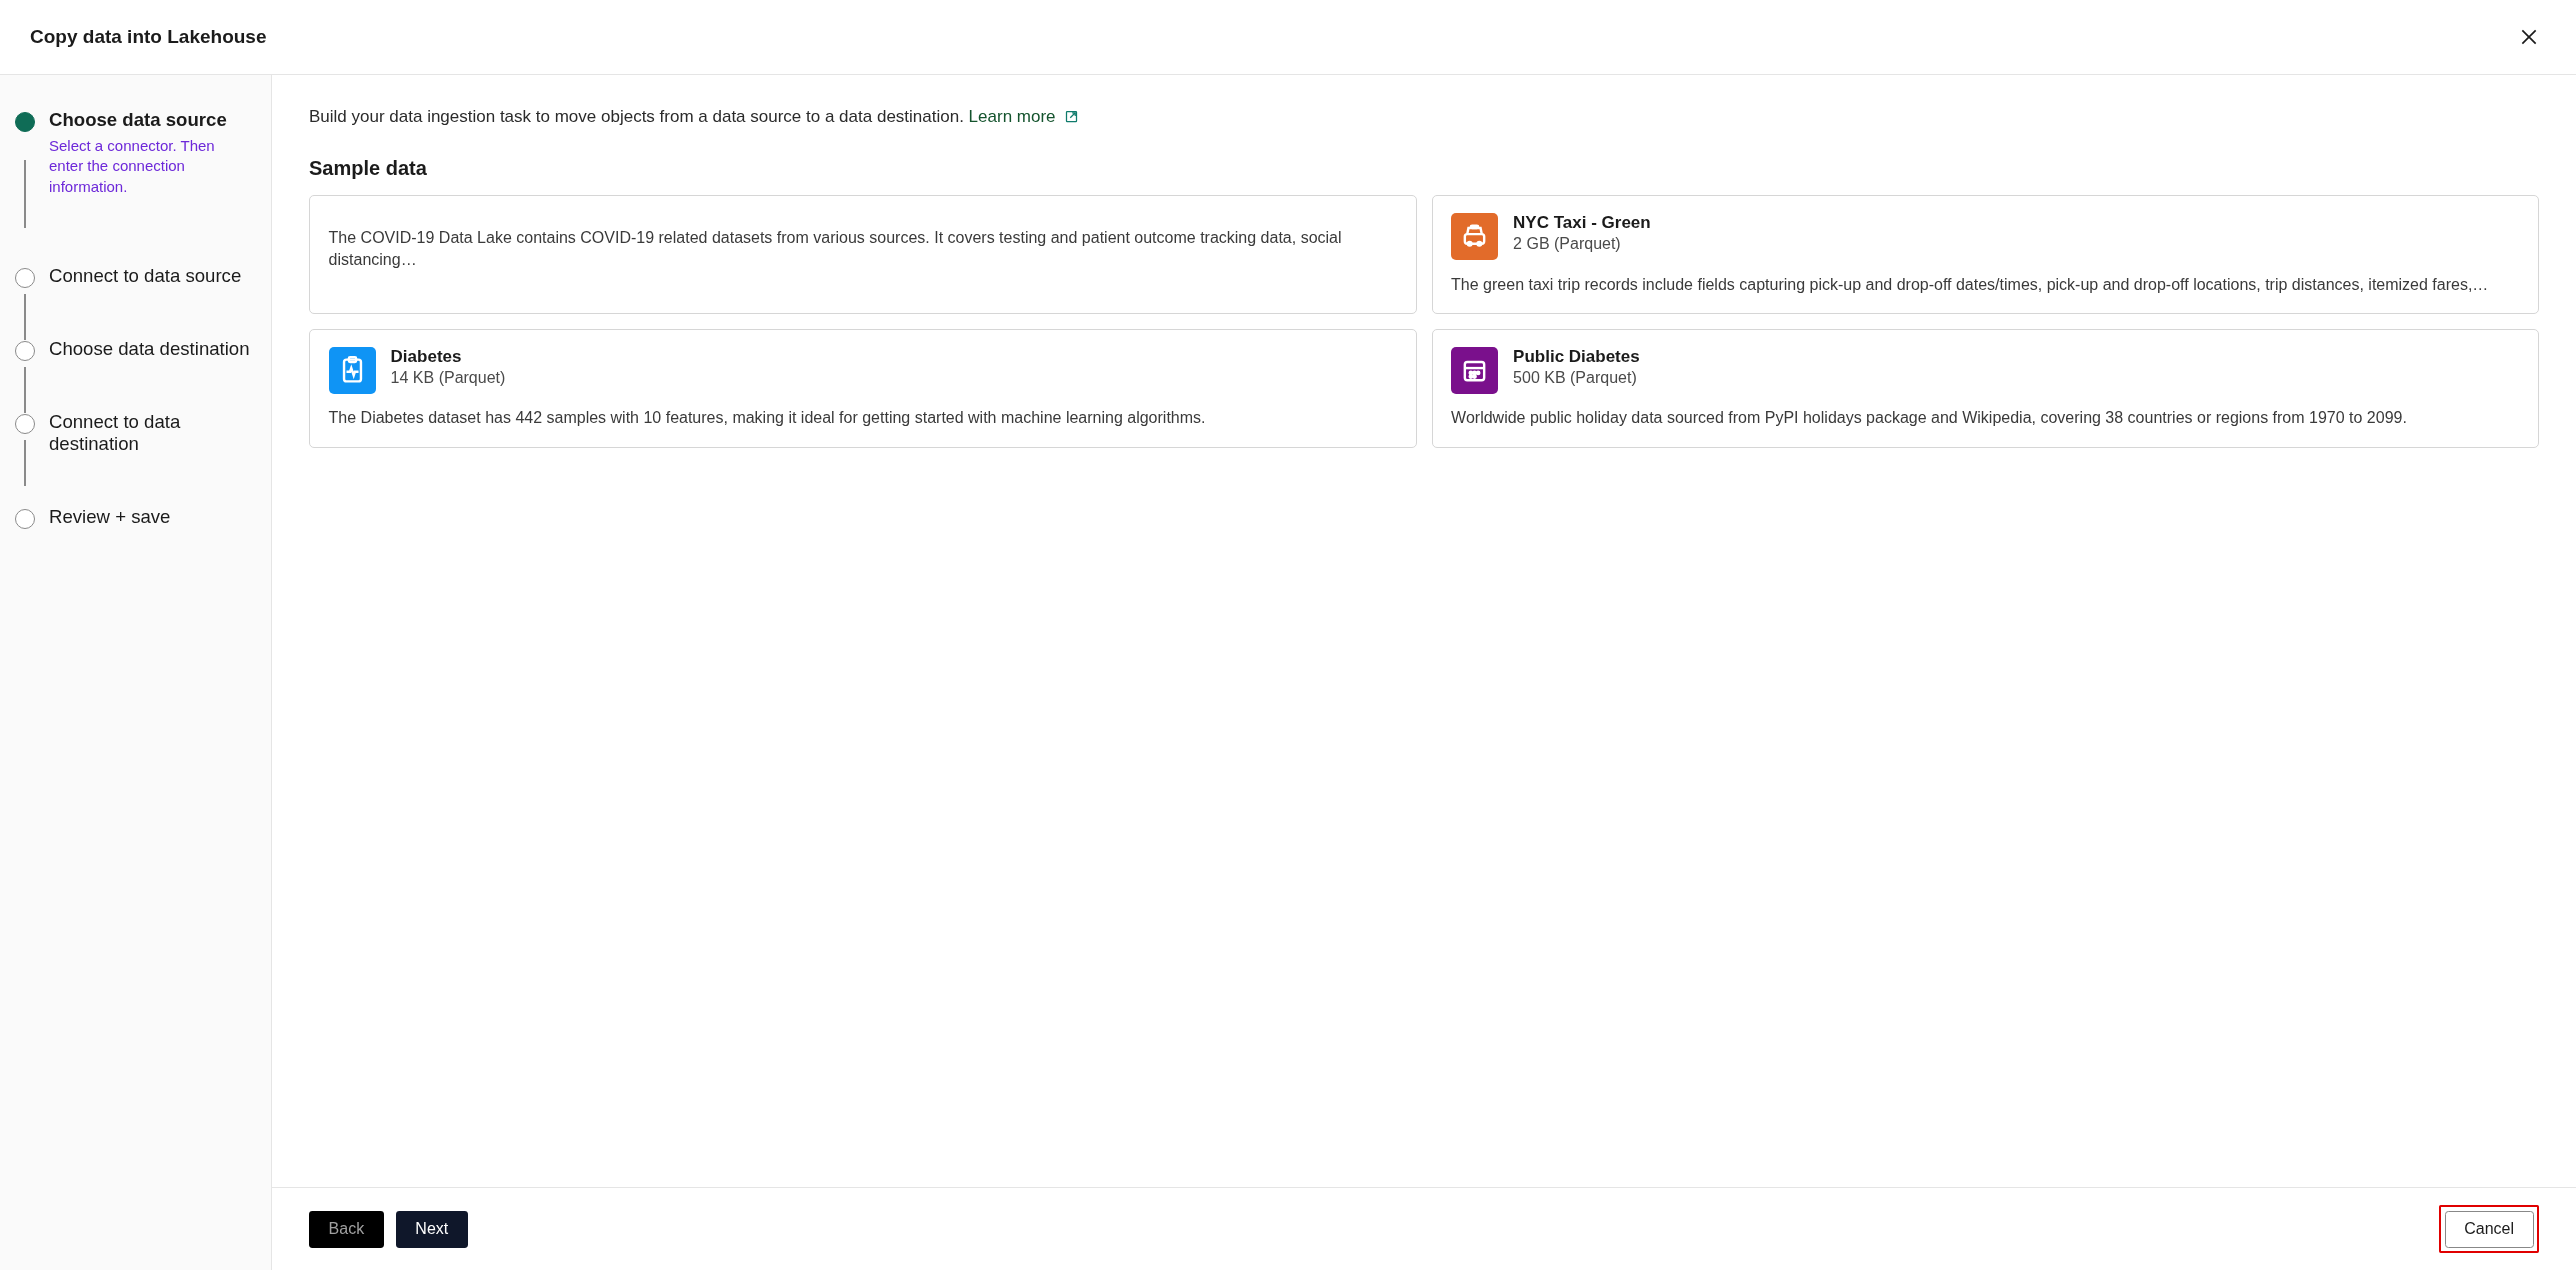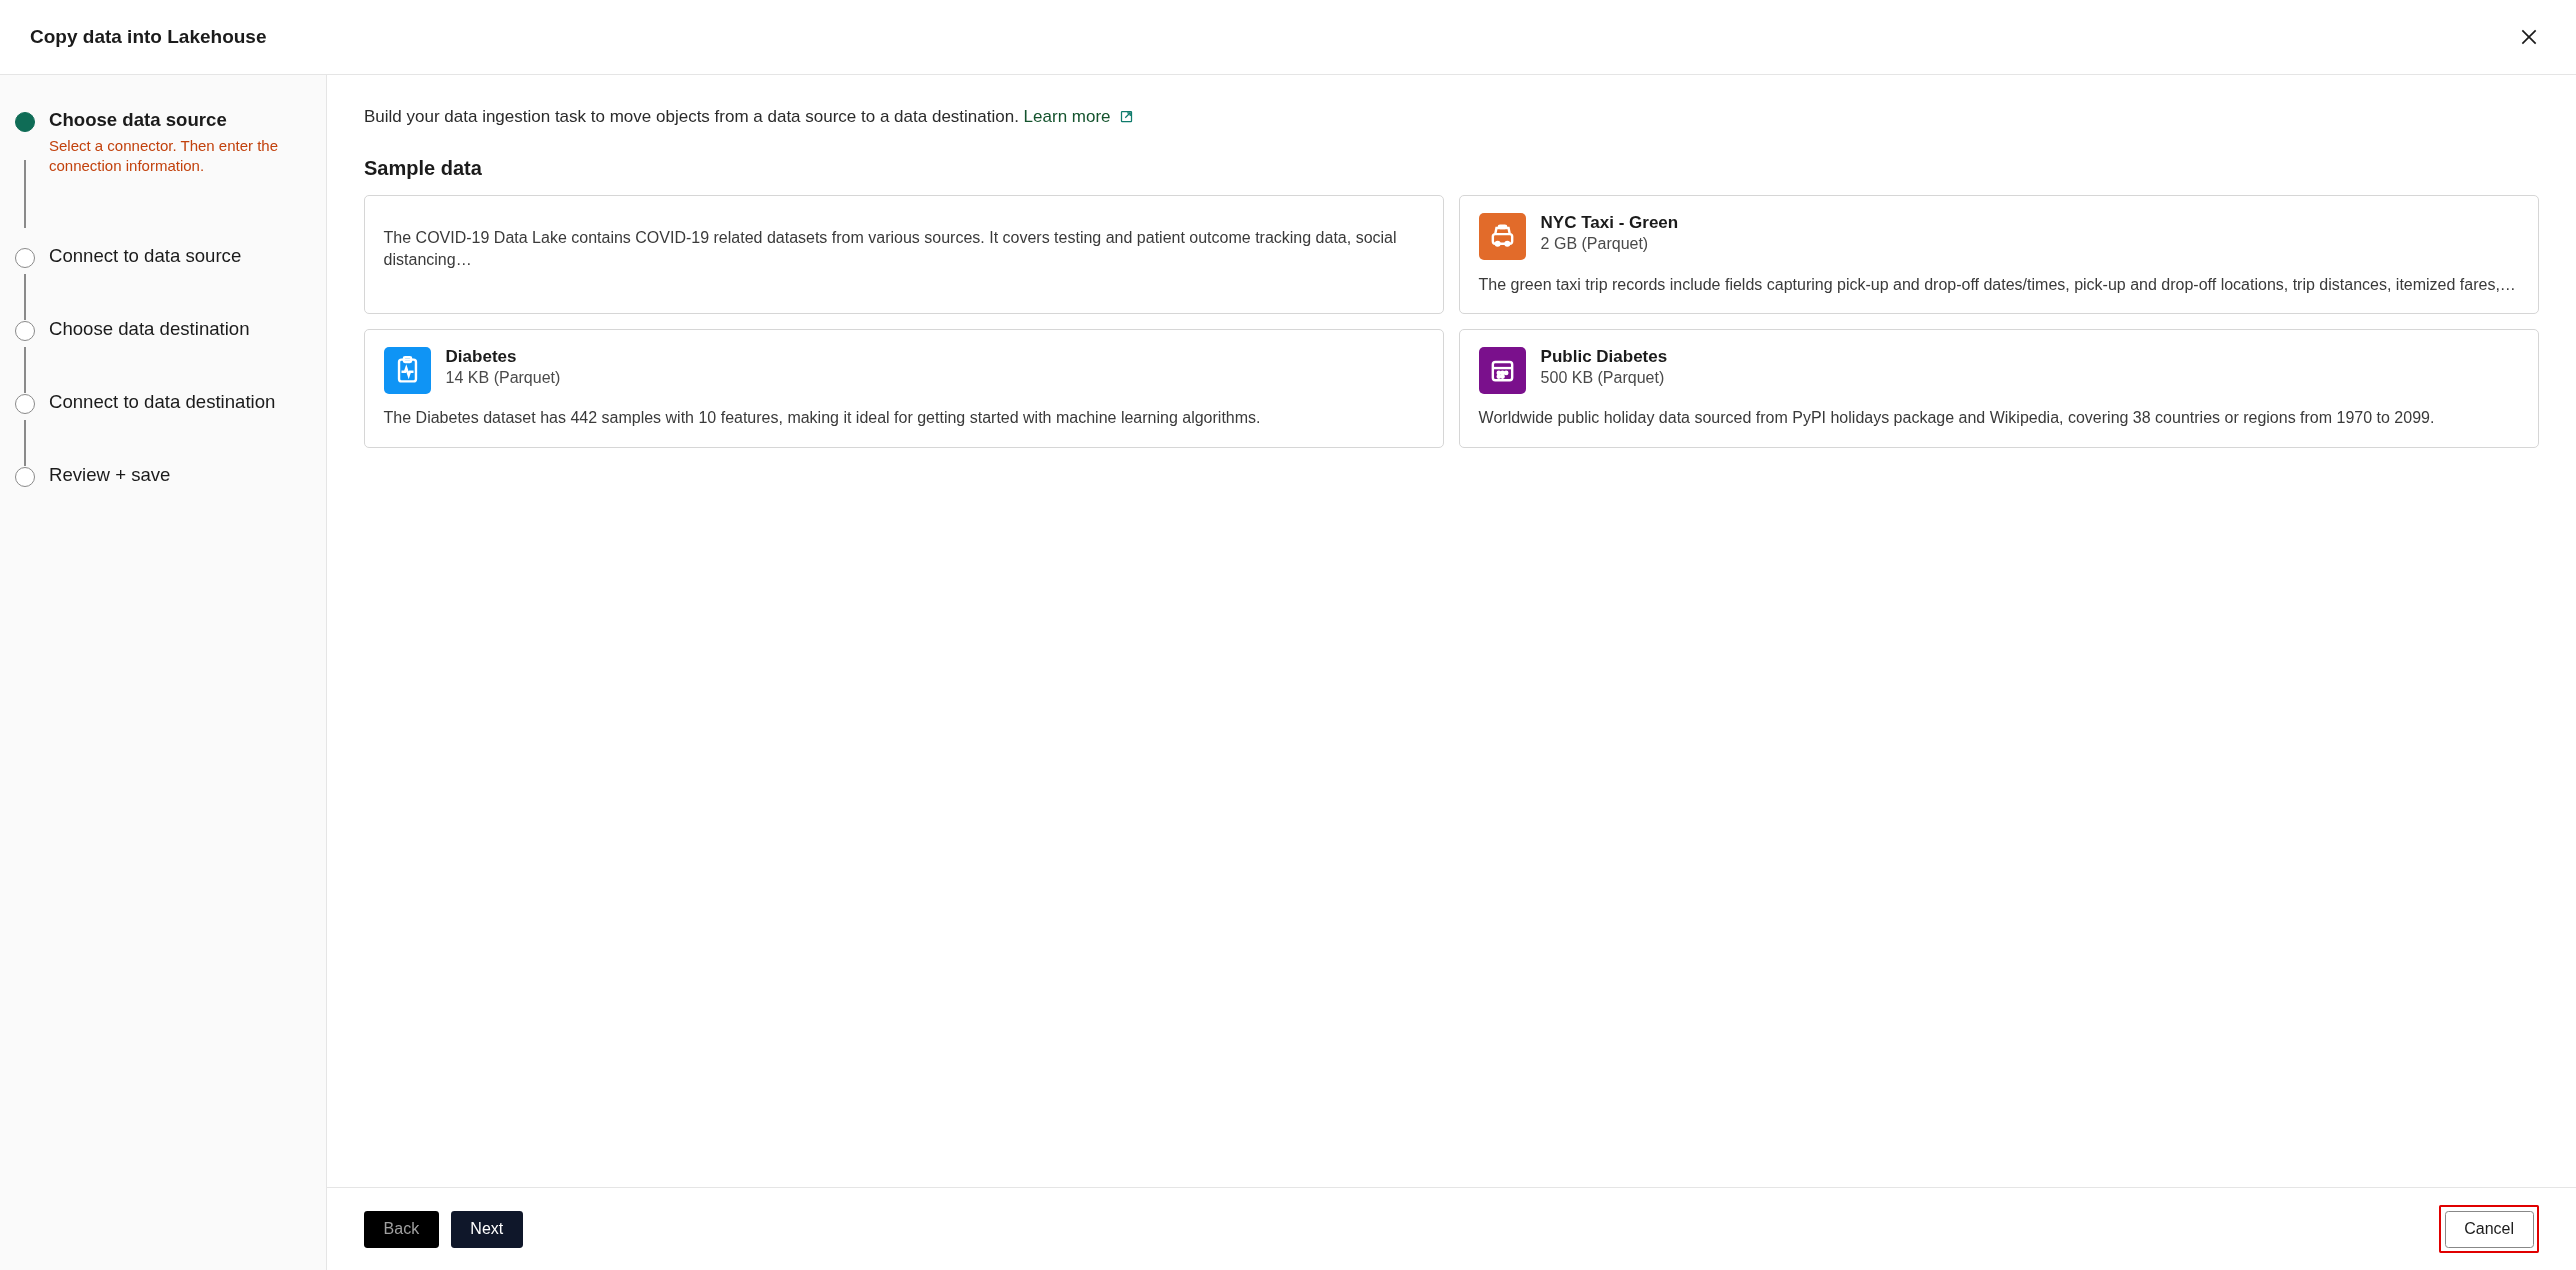--- a/index.html
+++ b/index.html
@@ -18,34 +18,34 @@
   .dialog-title { font-size: 19px; font-weight: 700; }
   .close-btn {
     width: 34px; height: 34px; display: flex; align-items: center; justify-content: center;
     cursor: pointer; border-radius: 3.4px;
   }
   .close-btn svg { width: 20px; height: 20px; }
 
   .dialog-body { display: flex; flex: 1; min-height: 0; }
 
   .sidebar {
-    width: 327px; background: #fafafa; border-right: 0.8px solid #e5e5e5;
+    width: 272px; background: #fafafa; border-right: 0.8px solid #e5e5e5;
     padding: 34px 20px 20px 15px;
   }
   .step-list { list-style: none; }
   .step-item { position: relative; padding-left: 34px; margin-bottom: 10px; }
   .step-marker {
     position: absolute; left: 0; top: 3.4px;
     width: 20px; height: 20px; border-radius: 50%;
     border: 1.7px solid #8a8a8a; background: #fff;
   }
   .step-marker.active { background: #0f6c56; border-color: #0f6c56; }
   .step-title { font-size: 18.6px; font-weight: 600; color: #1b1b1b; }
   .step-title.dim { font-weight: 400; }
-  .step-desc { font-size: 15px; color: #c2410c; margin-top: 5px; line-height: 1.35; }
+  .step-desc { font-size: 15px; color: #6d28d9; margin-top: 5px; line-height: 1.35; }
   .step-connector {
     position: absolute; left: 9.3px; top: 29px; width: 1.7px; height: 46px; background: #8a8a8a;
   }
   .step-connector.short { height: 46px; }
 
   .main { flex: 1; display: flex; flex-direction: column; min-width: 0; }
   .main-content {
     flex: 1; padding: 32px 37px 17px 37px; overflow-y: auto;
   }
   .intro { font-size: 17px; color: #2b2b2b; }

